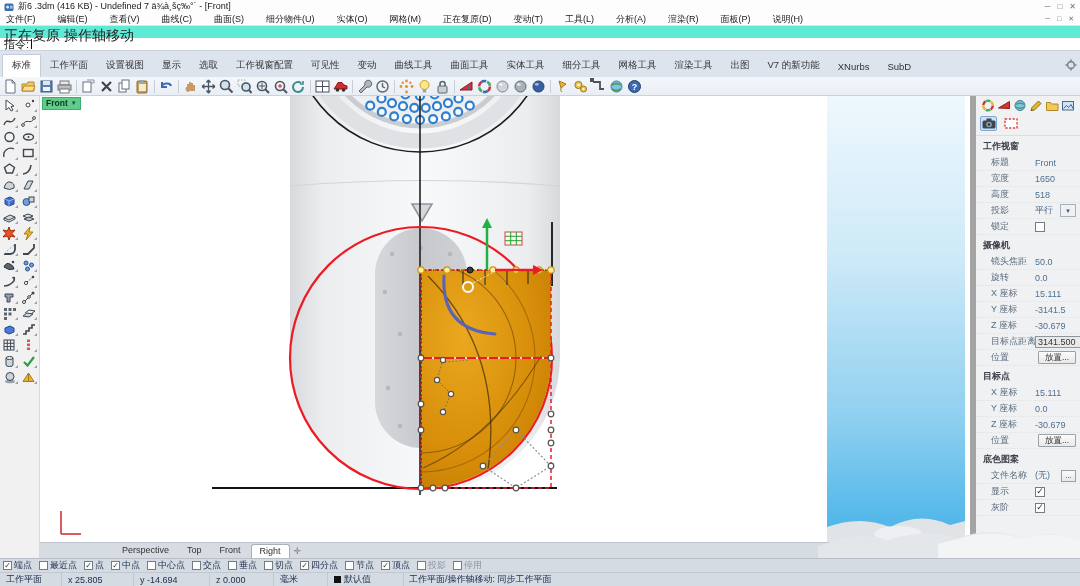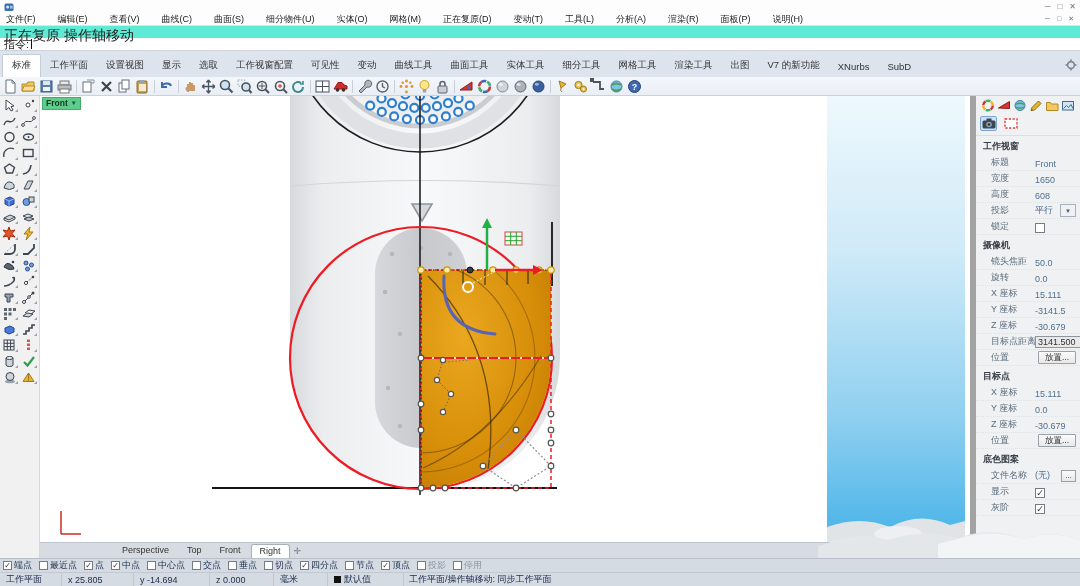--- a/index.html
+++ b/index.html
@@ -33,21 +33,21 @@
   .vtab { padding:1px 8px 2px 8px; border-radius:3px 3px 0 0; cursor:default; white-space:nowrap; }
   .vtab.active { background:#fff; border:1px solid #a8b0ba; border-bottom:none; }
   .vtab-add { color:#707a85; font-size:9px; margin-left:4px; }
   .right-panel { width:110px; background:#f0f1f3; border-left:6px solid #a3a3a3; font-size:9px; display:flex; flex-direction:column; }
   .ptabs { display:flex; justify-content:space-between; padding:3px 5px 2px 5px; }
   .ptab { width:14px; height:13px; display:flex; align-items:center; justify-content:center; }
   .psubrow { display:flex; gap:5px; padding:2px 4px 4px 4px; border-bottom:1px solid #dcdee2; }
   .psub { width:17px; height:15px; display:flex; align-items:center; justify-content:center; border-radius:2px; }
   .psub.sel { background:#cfe0f2; border:1px solid #7aa7d8; }
   .psection-title { font-weight:bold; color:#3a4048; padding:4px 0 2px 7px; font-size:9px; }
-  .prow { display:flex; align-items:flex-end; padding:1px 4px 1px 15px; min-height:13.5px; border-bottom:1px dotted #e0e2e6; }
+  .prow { display:flex; align-items:center; padding:1px 4px 1px 15px; min-height:13.5px; border-bottom:1px dotted #e0e2e6; }
   .prow .plabel { color:#5a6b7c; width:44px; flex:none; white-space:nowrap; overflow:hidden; }
   .prow .pvalue { color:#4f7090; white-space:nowrap; }
   .prow .pinput { background:#e9e9e9; border:1px solid #8f959c; color:#333; font-size:9px; width:47px; padding:0 2px; height:12px; font-family:inherit; }
   .prow .pbtn { margin-left:auto; background:linear-gradient(#fbfbfb,#e8e8e8); border:1px solid #9aa0a8; font-size:8.5px; color:#333; padding:0 6px; height:13px; border-radius:1px; }
   .prow .pdots { margin-left:auto; background:linear-gradient(#fbfbfb,#e8e8e8); border:1px solid #9aa0a8; font-size:8px; color:#333; width:15px; height:12px; text-align:center; line-height:10px; }
   .chk { width:10px; height:10px; border:1px solid #767c84; background:#fff; display:inline-flex; align-items:center; justify-content:center; font-size:9px; color:#333; line-height:1; flex:none; }
   .osnap-bar { height:14px; background:#d5dbe3; border-top:1px solid #b9bfc9; display:flex; align-items:center; gap:7px; padding:0 3px; font-size:9px; color:#20304e; }
   .osnap-item { display:flex; align-items:center; gap:2px; white-space:nowrap; }
   .osnap-item.dim { color:#8a93a0; }
   .osnap-item .chk { width:9px; height:9px; font-size:8px; }
@@ -61,20 +61,21 @@
 </style>
 </head>
 <body>
 
 <div class="titlebar">
   <svg width="10" height="10">
       <rect x="0.5" y="1.5" width="9" height="7.5" rx="1.5" fill="#3a6fb0"></rect>
       <circle cx="3.6" cy="5" r="1.5" fill="#dfeaf6"></circle>
       <rect x="6" y="3.6" width="2.6" height="3" fill="#9fc0e2"></rect>
     </svg>
+  <span class="title">新6 .3dm (416 KB) - Undefined 7 ä¾à¸šç‰°˙ - [Front]</span>
   <span class="win-controls">
       <span>─</span>
       <span>□</span>
       <span>✕</span>
     </span>
 </div>
 
 <div class="menubar">
   <span id="menu-items" style="display:flex;gap:22px;">
       <span class="menu-item">文件(F)</span>
@@ -838,21 +839,21 @@
         <div class="prow">
           <span class="plabel">标题</span>
           <span class="pvalue">Front</span>
         </div>
         <div class="prow">
           <span class="plabel">宽度</span>
           <span class="pvalue">1650</span>
         </div>
         <div class="prow">
           <span class="plabel">高度</span>
-          <span class="pvalue">608</span>
+          <span class="pvalue">518</span>
         </div>
         <div class="prow">
           <span class="plabel">投影</span>
           <span class="pvalue">平行</span>
           <span style="margin-left: auto; width: 16px; height: 13px; background: rgb(238, 241, 245); border: 1px solid rgb(168, 176, 186); font-size: 6px; color: rgb(85, 85, 102); display: flex; align-items: center; justify-content: center;">▼</span>
         </div>
         <div class="prow">
           <span class="plabel">锁定</span>
           <span class="chk"></span>
         </div>

